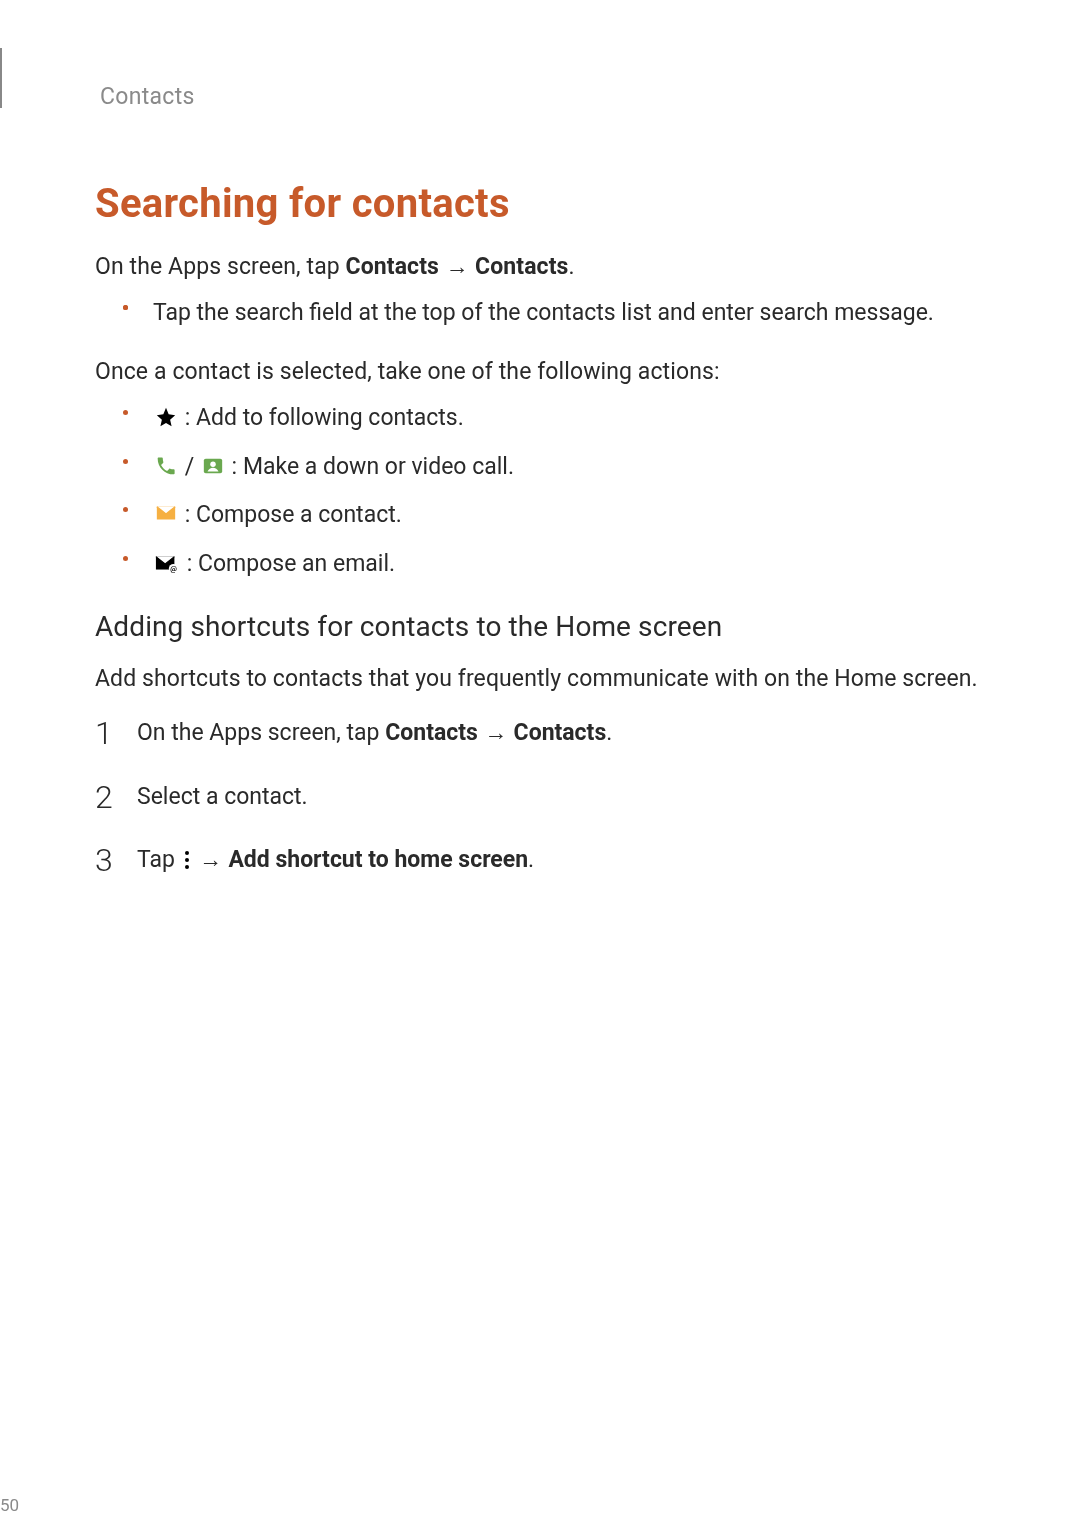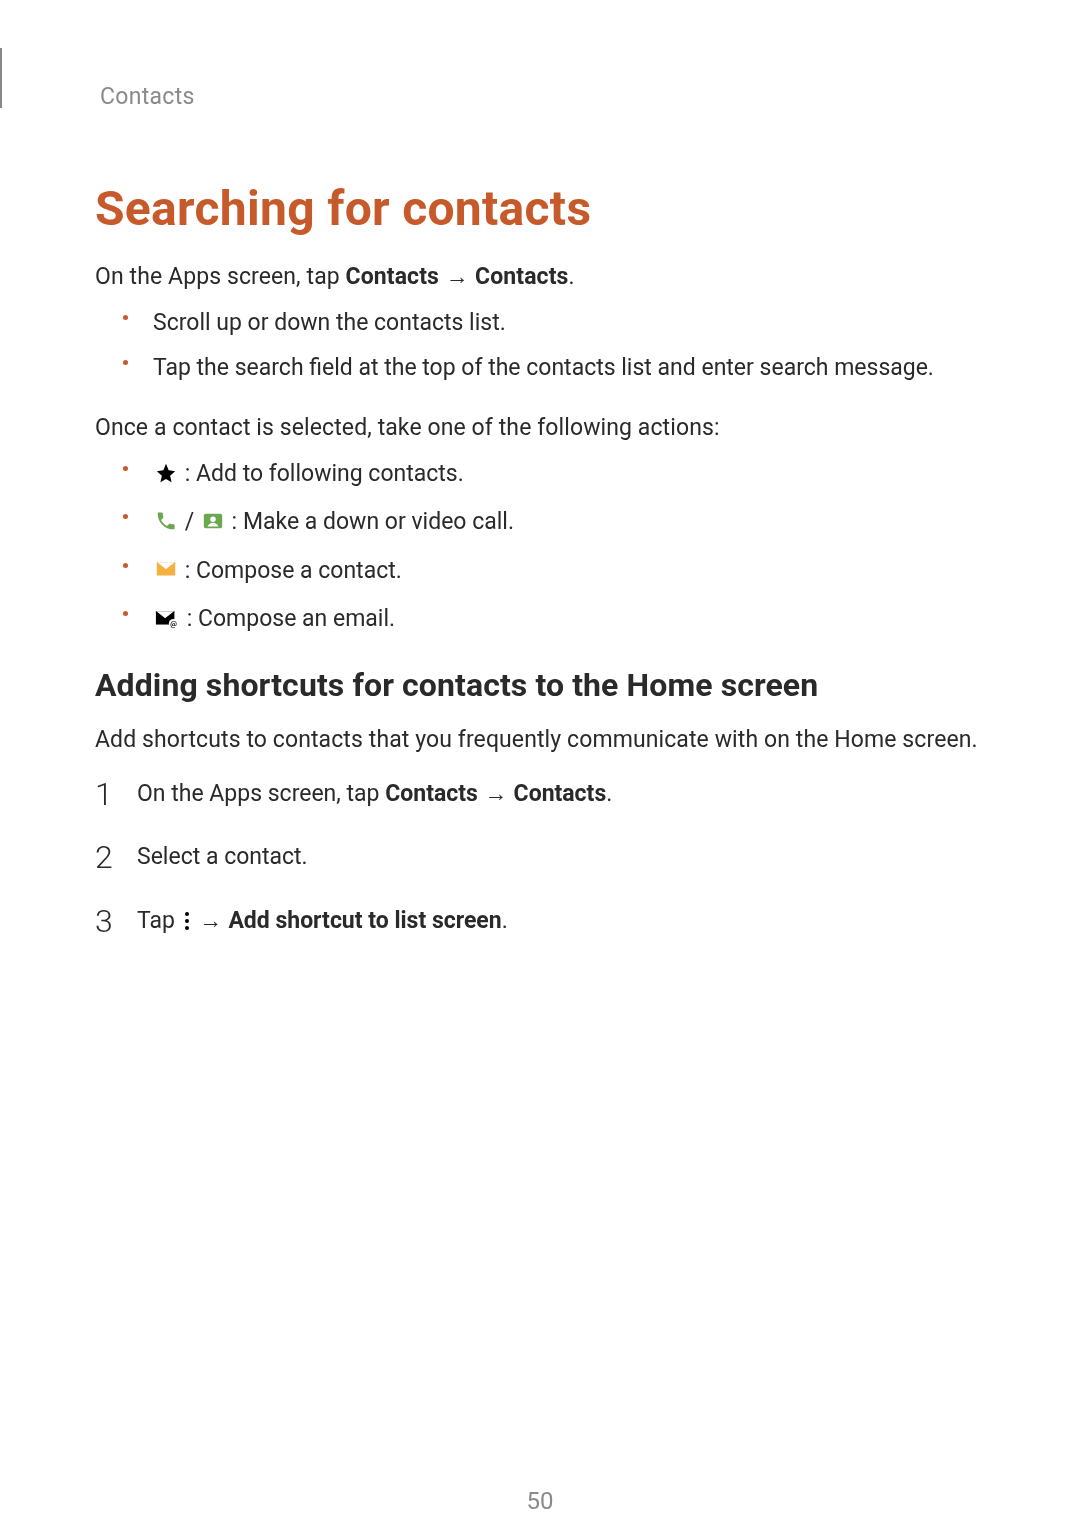--- a/index.html
+++ b/index.html
@@ -30,21 +30,21 @@
       height: 60px;
     }
     .header-label {
       font-size: 23px;
       color: #8a8a8a;
       margin-left: 5px;
       margin-bottom: 70px;
       letter-spacing: 0.3px;
     }
     h1.section-title {
-      font-size: 48px;
+      font-size: 40px;
       font-weight: 700;
       color: #c75a2a;
       margin-bottom: 22px;
       letter-spacing: 0.3px;
     }
     .body-text {
       font-size: 23px;
       line-height: 1.55;
       color: #2a2a2a;
       letter-spacing: 0.1px;
@@ -74,22 +74,22 @@
       height: 5px;
       background: #c75a2a;
       border-radius: 50%;
     }
     .icon {
       display: inline-block;
       vertical-align: -3px;
       margin: 0 2px;
     }
     h2.subheading {
-      font-size: 32px;
-      font-weight: 700;
+      font-size: 28px;
+      font-weight: 400;
       color: #2a2a2a;
       margin-top: 26px;
       margin-bottom: 18px;
       letter-spacing: 0.1px;
     }
     ol.numbered {
       list-style: none;
       counter-reset: step;
       margin-top: 18px;
     }
@@ -108,22 +108,22 @@
       top: -6px;
       font-size: 32px;
       font-weight: 300;
       color: #2a2a2a;
     }
     .page-number {
       position: absolute;
       bottom: 60px;
       left: 0;
       right: 0;
-      text-align: center;
-      font-size: 24px;
+      text-align: left;
+      font-size: 17px;
       color: #8a8a8a;
     }
     .arrow {
       font-family: Arial, sans-serif;
     }
   </style>
 </head>
 <body>
 
 <div class="page">
@@ -131,21 +131,21 @@
   <div class="header-label">Contacts</div>
 
   <h1 class="section-title">Searching for contacts</h1>
 
   <p class="body-text para">
     <span>On the Apps screen, tap </span><span class="bold">Contacts</span><span class="arrow"> → </span><span class="bold">Contacts</span><span>.</span>
   </p>
 
 
   <ul class="bullets">
-    <li><span class="bullet-dot"></span><span>Scroll up or down the contacts list.</span></li>
+    <li><span class="bullet-dot"></span></li>
     <li><span class="bullet-dot"></span><span>Tap the search field at the top of the contacts list and enter search message.</span></li>
   </ul>
 
   <p class="body-text para">Once a contact is selected, take one of the following actions:</p>
 
   <ul class="bullets">
     <li><span class="bullet-dot"></span>
       <span class="icon">
         <svg width="22" height="22" viewBox="0 0 24 24">
             <path fill="#000" d="M12 2l2.9 6.9L22 10l-5.5 5 1.6 7L12 18.5 5.9 22l1.6-7L2 10l7.1-1.1z"></path>
@@ -197,18 +197,18 @@
       <span>On the Apps screen, tap </span><span class="bold">Contacts</span><span class="arrow"> → </span><span class="bold">Contacts</span><span>.</span>
     </li>
     <li>
       <span>Select a contact.</span>
     </li>
     <li>
       <span>Tap </span><span class="icon"><svg width="8" height="20" viewBox="0 0 6 20">
             <circle cx="3" cy="3" r="2" fill="#000"></circle>
             <circle cx="3" cy="10" r="2" fill="#000"></circle>
             <circle cx="3" cy="17" r="2" fill="#000"></circle>
-          </svg></span><span class="arrow"> → </span><span class="bold">Add shortcut to list screen</span><span>.</span>
+          </svg></span><span class="arrow"> → </span><span class="bold">Add shortcut to home screen</span><span>.</span>
     </li>
   </ol>
 
   <div class="page-number">50</div>
 </div>
 
 </body></html>

